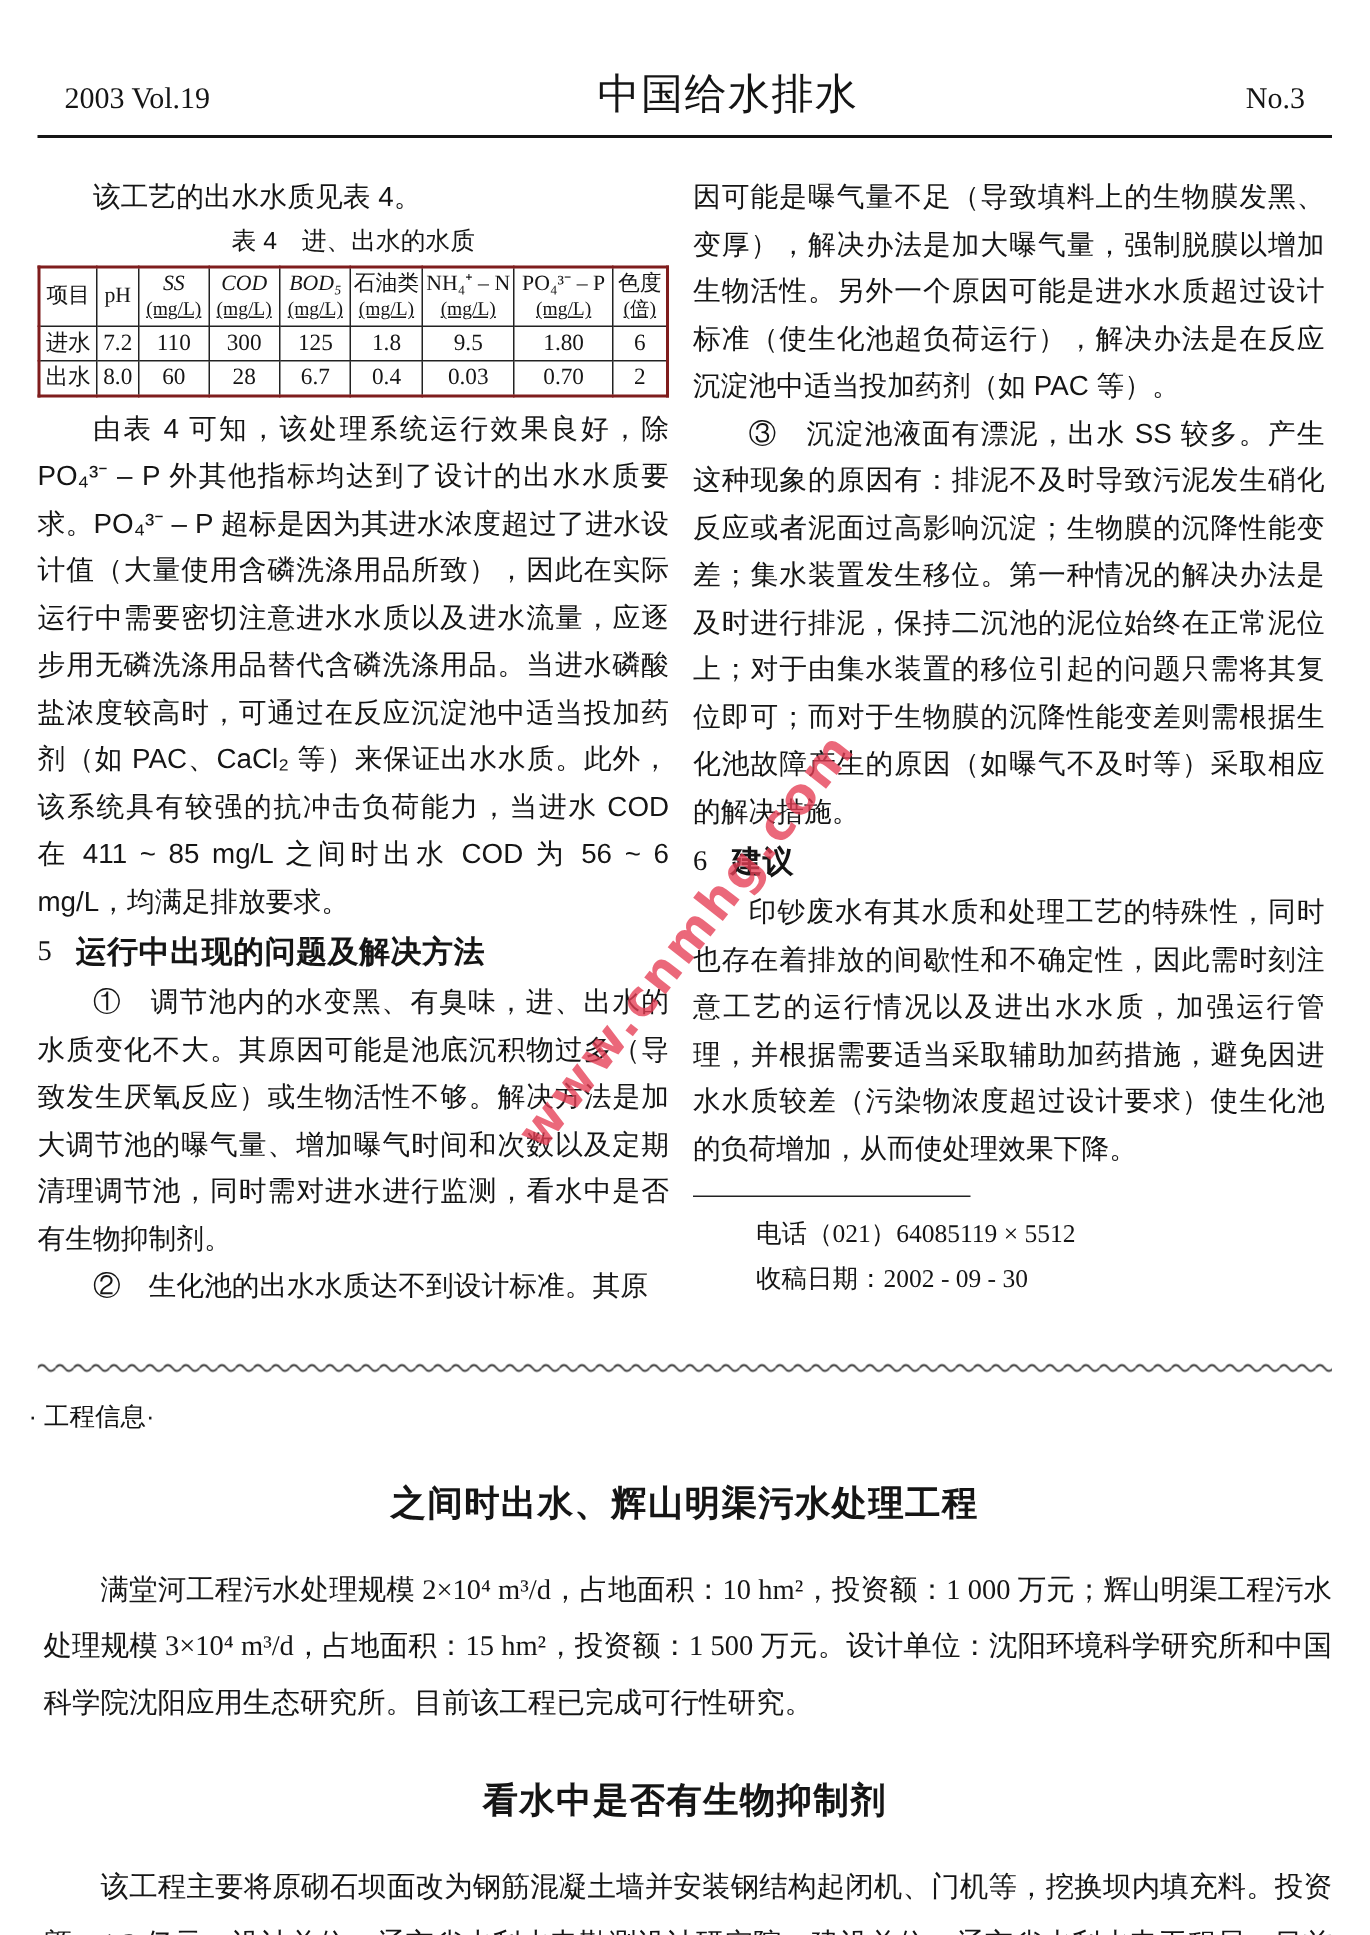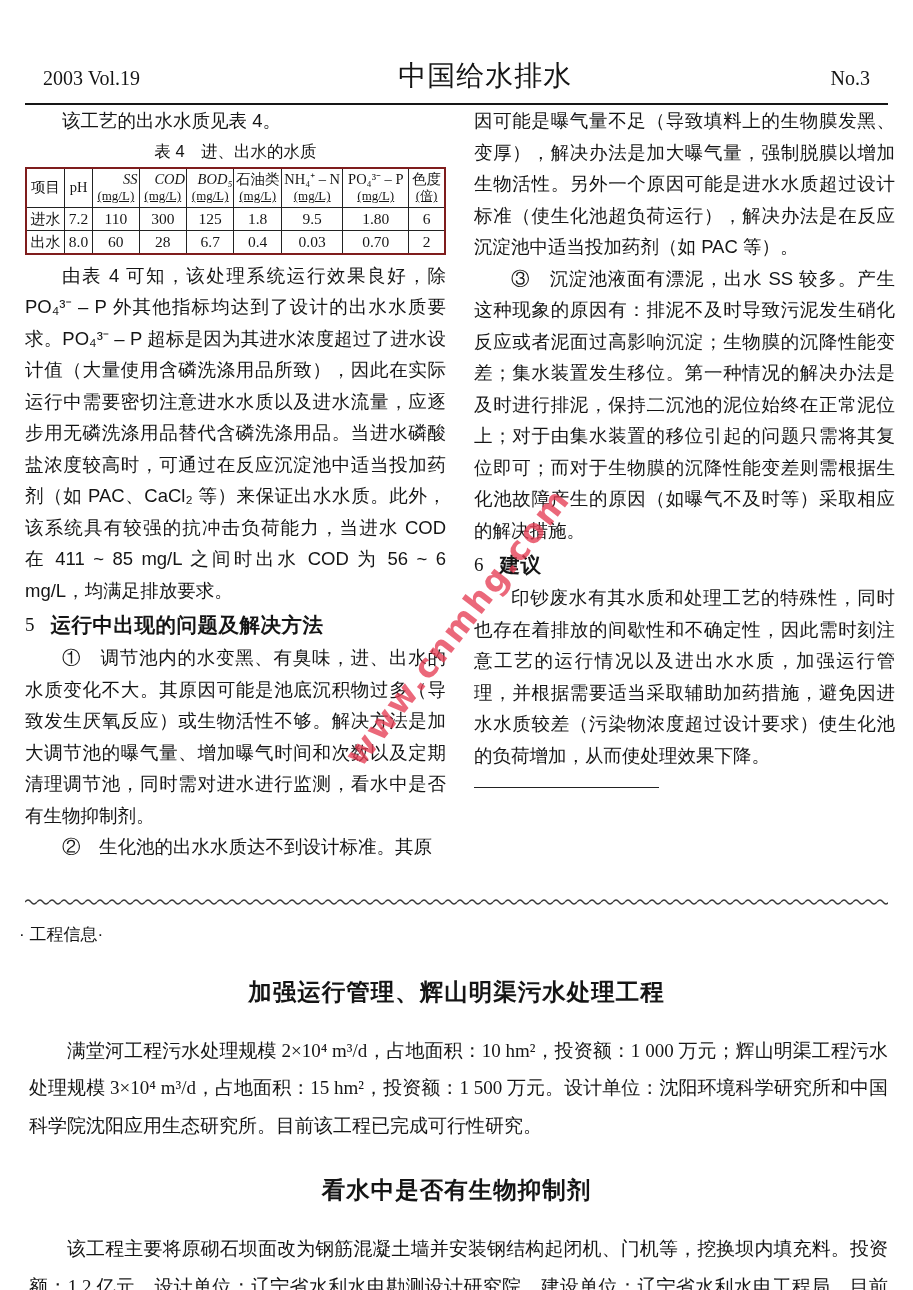--- a/index.html
+++ b/index.html
@@ -1,49 +1,49 @@
 <!DOCTYPE html>
 <html><head>
 <meta charset="utf-8">
 <style>
   html,body{margin:0;padding:0;background:#fff;}
   body{
     width:913px;height:1290px;position:relative;overflow:hidden;
     font-family:"Liberation Serif",serif;color:#151515;
   }
-  .page{position:absolute;inset:0;padding:17px 25px;box-sizing:border-box;}
+  .page{position:absolute;inset:0;padding:4px 25px;box-sizing:border-box;}
 
   
   .journal-header{
     display:flex;justify-content:space-between;align-items:baseline;
     padding:40px 18px 6px 18px;font-size:20px;
   }
   .jh-center{font-family:"Liberation Sans",sans-serif;font-size:28px;letter-spacing:1px;}
   .header-rule{border:none;border-top:2.5px solid #161616;margin:2px 0 0 0;}
 
   
-  .columns{display:flex;gap:28px;margin-top:0;}
+  .columns{display:flex;gap:16px;margin-top:23px;}
   .col{width:421px;flex:0 0 421px;font-family:"Liberation Sans",sans-serif;
        font-size:18.5px;line-height:31.5px;text-align:justify;}
   .para{margin:0;text-indent:2em;}
   .para.noindent{text-indent:0;}
 
   .sec-heading{display:flex;gap:16px;margin:3px 0 2px 0;line-height:31px;}
   .sec-num{font-family:"Liberation Serif",serif;font-size:19px;}
   .sec-title{font-weight:bold;font-size:20.5px;letter-spacing:.5px;}
 
   
   .tbl-title{text-align:center;font-size:16.5px;line-height:27px;margin:1px 0 2px 0;
              font-family:"Liberation Sans",sans-serif;}
   table.wq{width:100%;border-collapse:collapse;table-layout:fixed;text-align:center;
            font-size:14.5px;line-height:1.3;margin:0 0 5px 0;border:2px solid #7f1d1d;}
   table.wq th,table.wq td{border:1px solid #222;padding:1px 1px;font-weight:normal;}
   .thwrap{display:flex;flex-direction:column;justify-content:center;min-height:36px;}
   .th-l1{font-size:14.5px;}
-  .th-l1.lat{font-family:"Liberation Serif",serif;font-style:italic;text-align:right;}
+  .th-l1.lat{font-family:"Liberation Serif",serif;font-style:italic;}
   .th-l1.lat-up{font-family:"Liberation Serif",serif;}
   .th-l2{font-size:13px;font-family:"Liberation Serif",serif;text-decoration:underline;}
   .th-l2:empty{display:none;}
   td.num{font-family:"Liberation Serif",serif;font-size:15.5px;}
   td.cn{font-size:15px;padding:2px 0;text-align:center;}
 
   
   .footnote-rule{border:none;border-top:1.5px solid #222;width:185px;margin:16px 0 10px 0;}
   .contact{padding-left:42px;font-size:17px;line-height:30px;
            font-family:"Liberation Serif",serif;text-align:left;}
@@ -194,36 +194,40 @@
       <p class="para">③　沉淀池液面有漂泥，出水 SS 较多。产生这种现象的原因有：排泥不及时导致污泥发生硝化反应或者泥面过高影响沉淀；生物膜的沉降性能变差；集水装置发生移位。第一种情况的解决办法是及时进行排泥，保持二沉池的泥位始终在正常泥位上；对于由集水装置的移位引起的问题只需将其复位即可；而对于生物膜的沉降性能变差则需根据生化池故障产生的原因（如曝气不及时等）采取相应的解决措施。</p>
 
       <div class="sec-heading">
         <span class="sec-num">6</span>
         <span class="sec-title">建议</span>
       </div>
 
       <p class="para">印钞废水有其水质和处理工艺的特殊性，同时也存在着排放的间歇性和不确定性，因此需时刻注意工艺的运行情况以及进出水水质，加强运行管理，并根据需要适当采取辅助加药措施，避免因进水水质较差（污染物浓度超过设计要求）使生化池的负荷增加，从而使处理效果下降。</p>
 
       <hr class="footnote-rule">
+      <div class="contact">
+        <p>电话（021）64085119 × 5512</p>
+        <p>收稿日期：2002 - 09 - 30</p>
+      </div>
     </div>
   </div>
 
   <svg class="wavy" width="863" height="10" viewBox="0 0 863 10">
     <defs>
       <pattern id="wavepat" width="12" height="10" patternUnits="userSpaceOnUse">
         <path d="M0 5 Q3 1 6 5 T12 5" fill="none" stroke="#3a3a3a" stroke-width="1.3"></path>
       </pattern>
     </defs>
     <rect width="863" height="10" fill="url(#wavepat)"></rect>
   </svg>
 
   <div>
     <p class="info-label">·  工程信息·</p>
 
-    <h2 class="news-title">加强运行管理、辉山明渠污水处理工程</h2>
+    <h2 class="news-title">之间时出水、辉山明渠污水处理工程</h2>
     <p class="news-body">满堂河工程污水处理规模 2×10⁴ m³/d，占地面积：10 hm²，投资额：1 000 万元；辉山明渠工程污水处理规模 3×10⁴ m³/d，占地面积：15 hm²，投资额：1 500 万元。设计单位：沈阳环境科学研究所和中国科学院沈阳应用生态研究所。目前该工程已完成可行性研究。</p>
 
     <h2 class="news-title">看水中是否有生物抑制剂</h2>
     <p class="news-body">该工程主要将原砌石坝面改为钢筋混凝土墙并安装钢结构起闭机、门机等，挖换坝内填充料。投资额：1.2 亿元，设计单位：辽宁省水利水电勘测设计研究院，建设单位：辽宁省水利水电工程局。目前已完成施工图设计，预计 2005 年 7 月竣工。</p>
 
   </div>
 </div>
 
 <div class="watermark">www.cnmhg.com</div>
 

